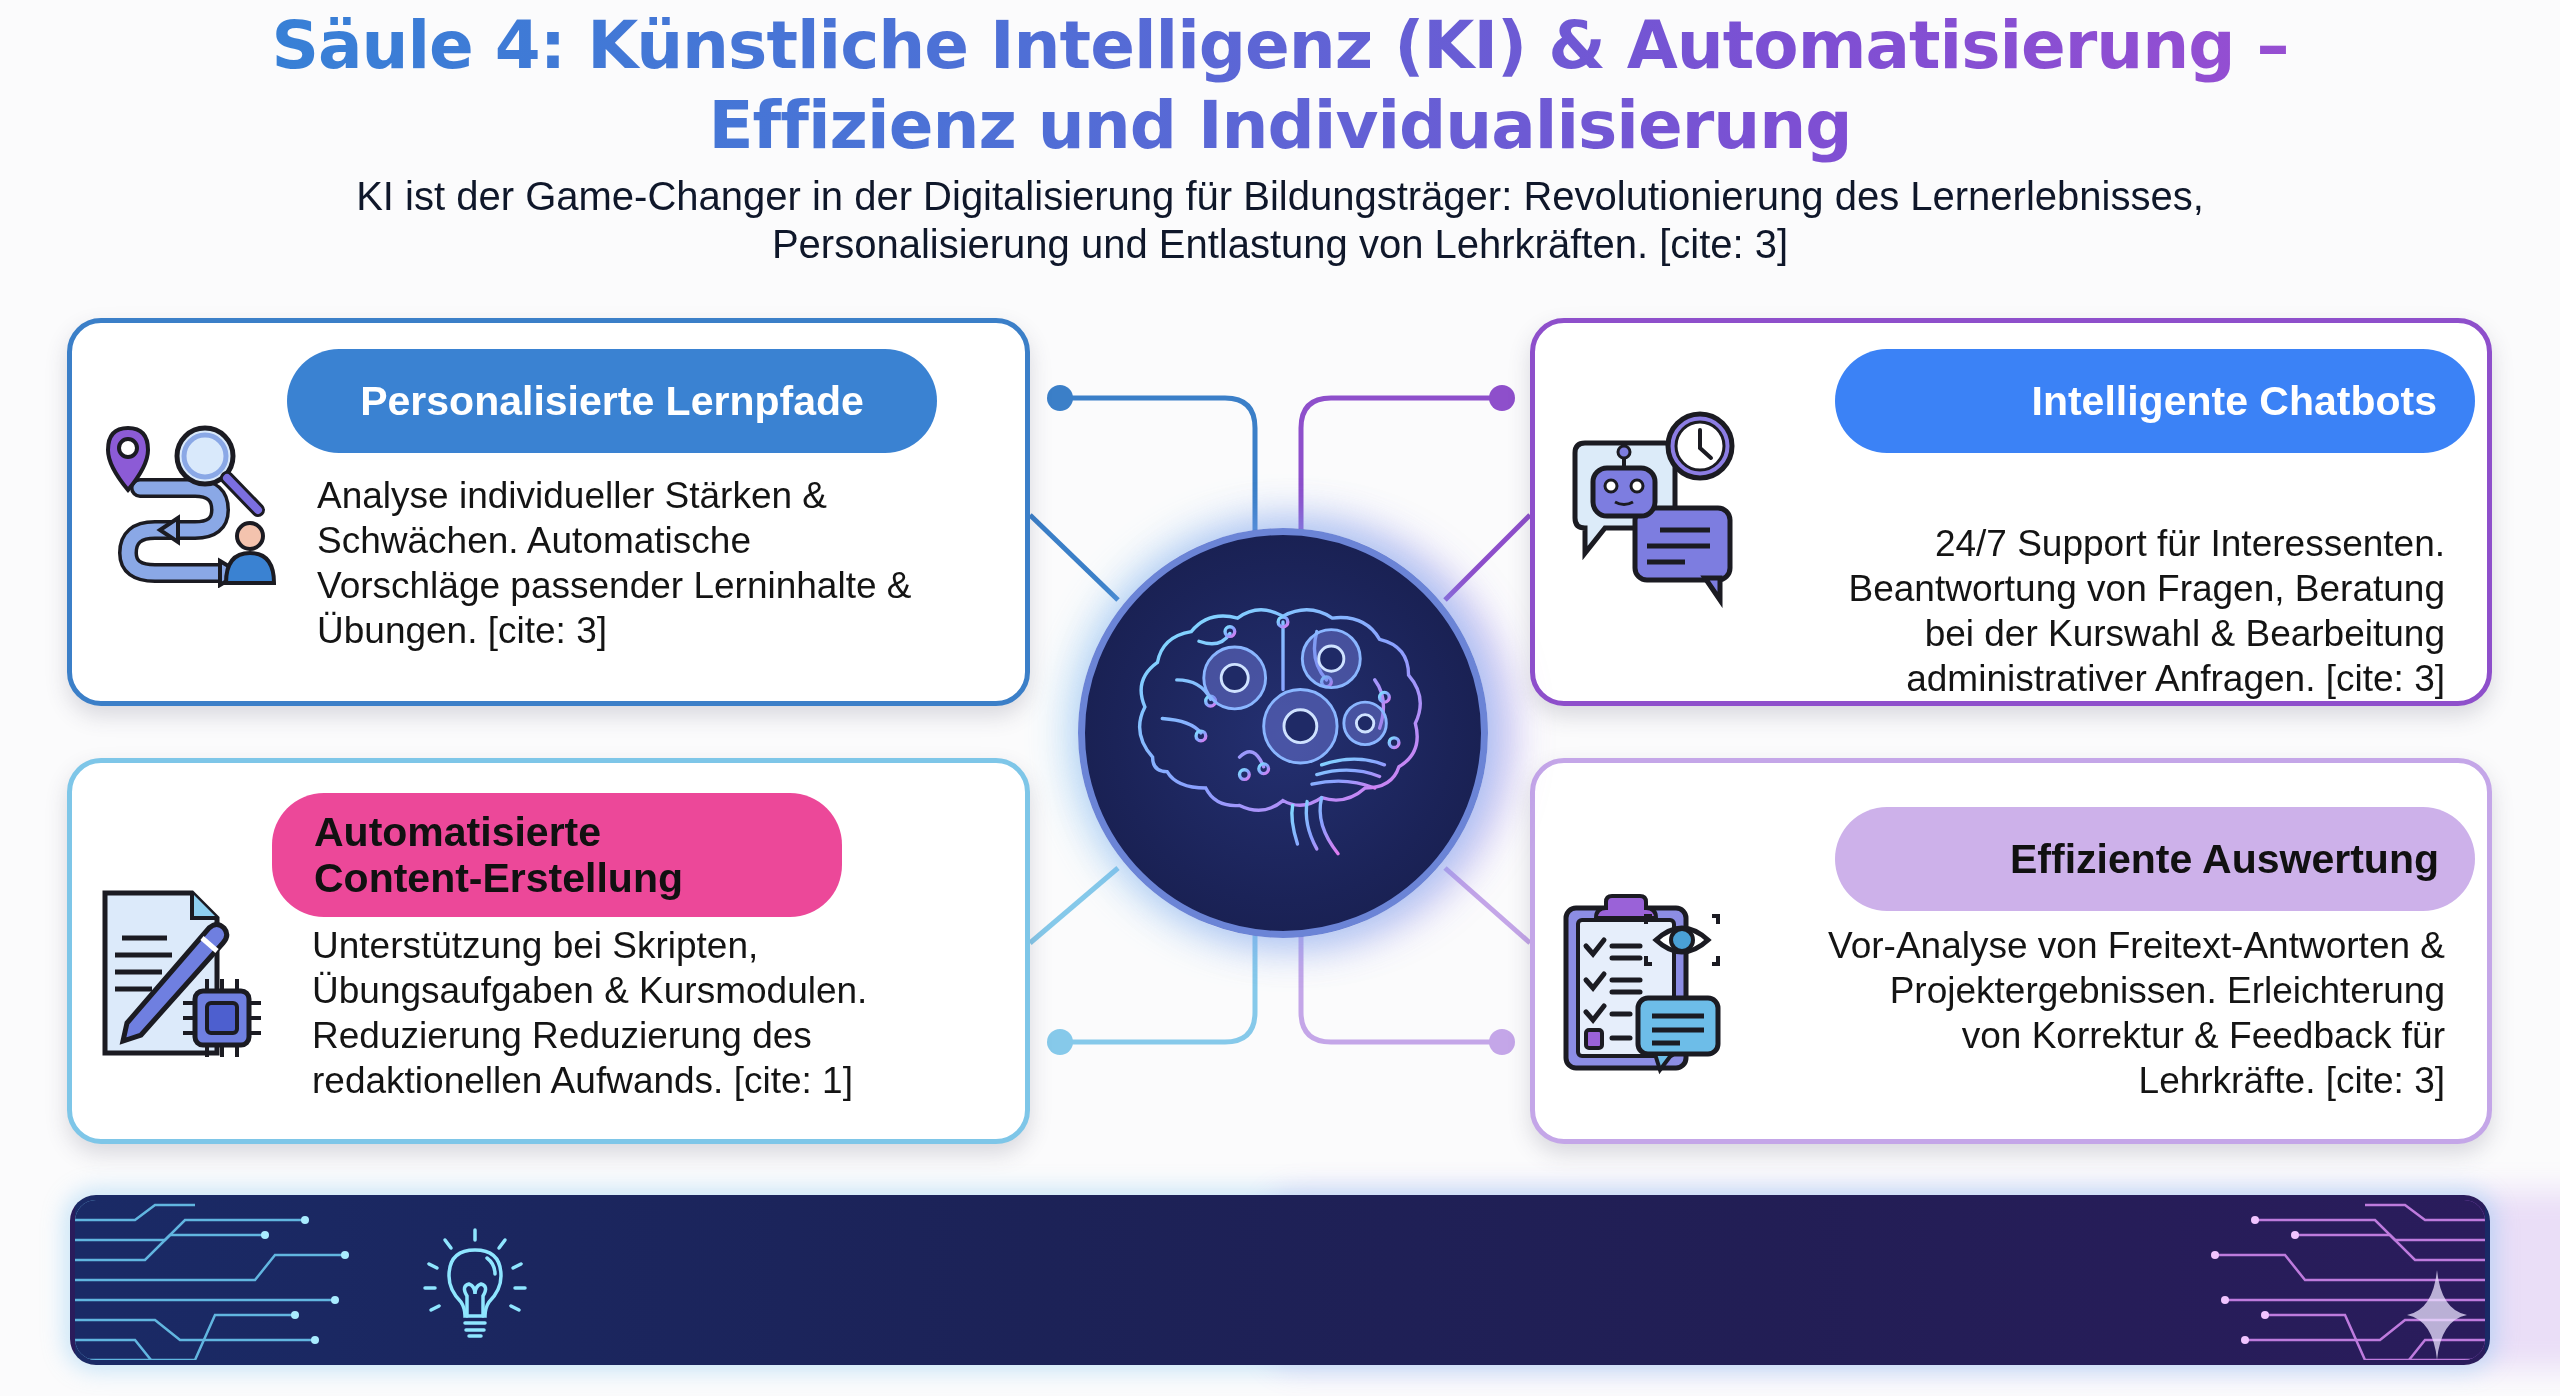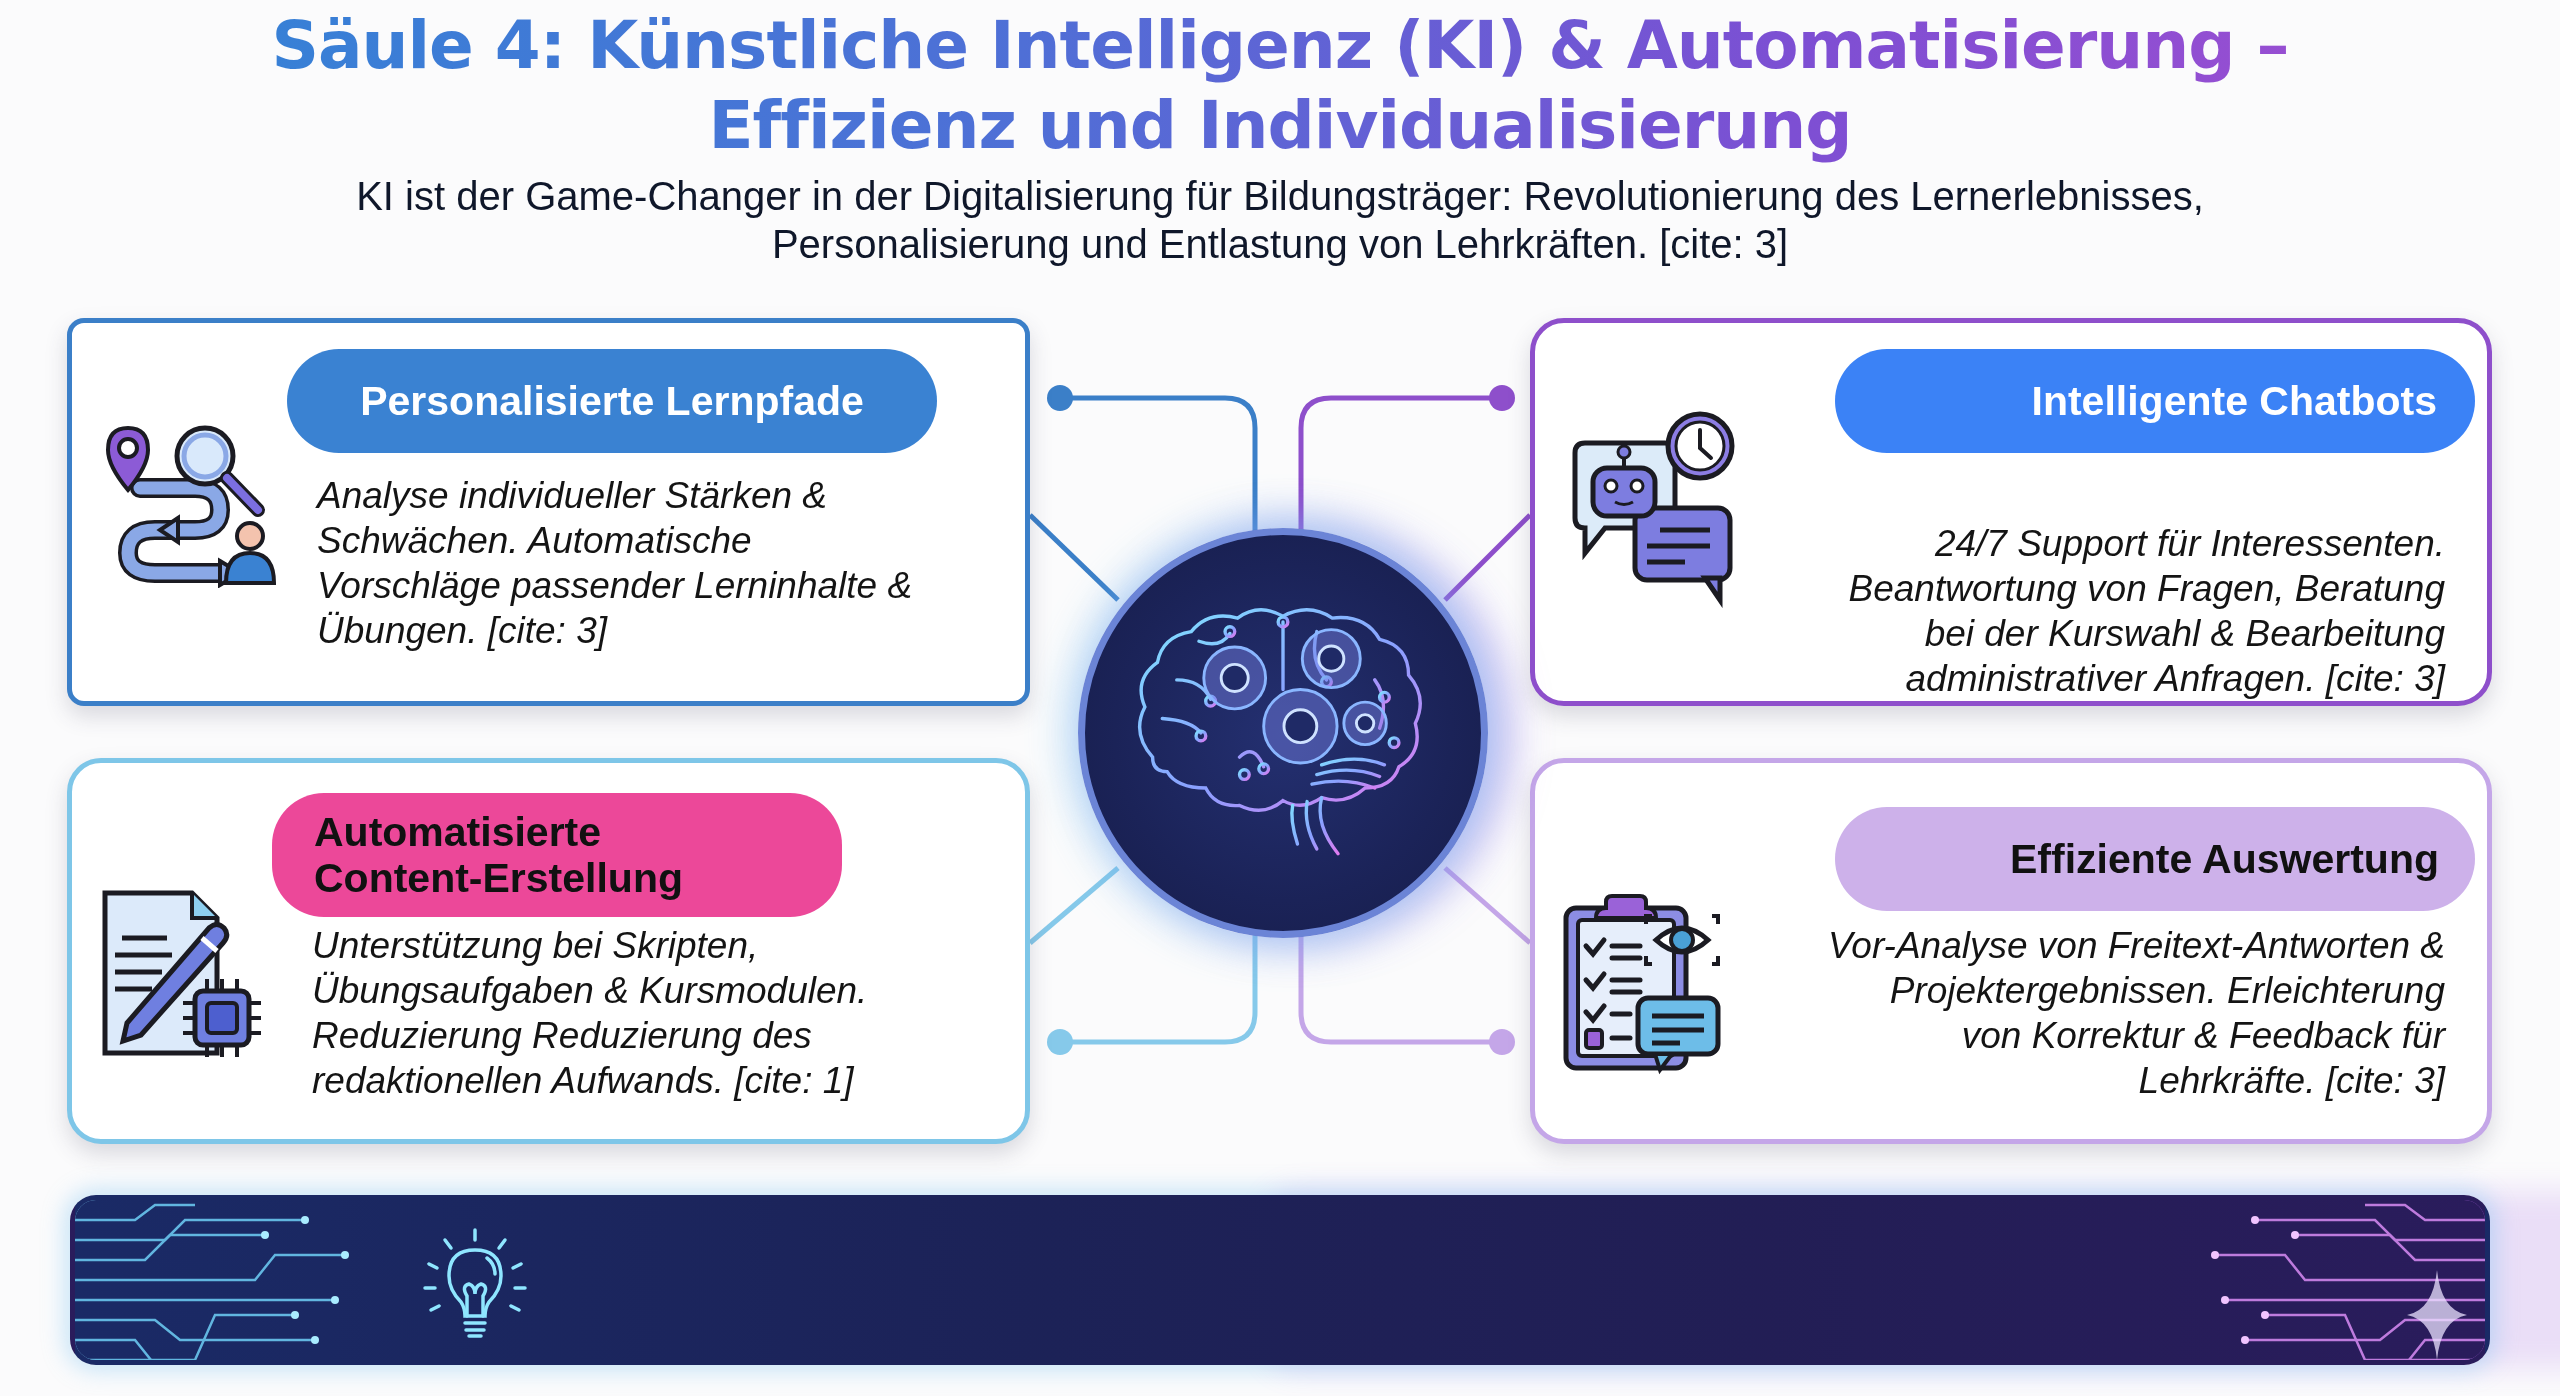--- a/index.html
+++ b/index.html
@@ -31,21 +31,21 @@
   }
   .subtitle span { display: block; }
 
   .card {
     position: absolute;
     background: #ffffff;
     border: 5px solid #3a7ec6;
     border-radius: 34px;
     box-shadow: 0 10px 22px rgba(60,60,90,0.18);
   }
-  .card.tl { left: 67px;  top: 318px; width: 963px; height: 388px; border-color: #3b7fc8; border-radius: 17px; }
+  .card.tl { left: 67px;  top: 318px; width: 963px; height: 388px; border-color: #3b7fc8; }
   .card.bl { left: 67px;  top: 758px; width: 963px; height: 386px; border-color: #7ec6e8; }
   .card.tr { left: 1530px; top: 318px; width: 962px; height: 388px; border-color: #8e4fcb; }
   .card.br { left: 1530px; top: 758px; width: 962px; height: 386px; border-color: #c4a6e8; }
 
   .pill {
     position: absolute;
     border-radius: 52px;
     font-weight: bold;
     font-size: 41px;
     line-height: 46px;
@@ -54,21 +54,20 @@
   .tl .pill { left: 215px; top: 26px; width: 650px; height: 104px; background: #3a82d2; color: #fff; justify-content: center; }
   .tr .pill { left: 300px; top: 26px; width: 640px; height: 104px; background: #3b82f6; color: #fff; justify-content: flex-end; padding-right: 38px; }
   .bl .pill { left: 200px; top: 30px; width: 570px; height: 124px; background: #ec4899; color: #111; padding-left: 42px; flex-direction: column; align-items: flex-start; justify-content: center; }
   .br .pill { left: 300px; top: 44px; width: 640px; height: 104px; background: #cdb1ea; color: #111; justify-content: flex-end; padding-right: 36px; align-items: center; }
   .pill span { display: block; }
 
   .body-text {
     position: absolute;
     font-size: 37px; line-height: 45px;
     color: #141414;
-    font-style: italic;
   }
   .body-text span { display: block; white-space: nowrap; }
   .tl .body-text { left: 245px; top: 150px; }
   .bl .body-text { left: 240px; top: 160px; }
   .tr .body-text { right: 42px; top: 150px; text-align: right; margin-top: 48px; }
   .br .body-text { right: 42px; top: 160px; text-align: right; }
 
   .icon { position: absolute; }
   .tl .icon { left: 28px; top: 95px; width: 180px; height: 170px; }
   .tr .icon { left: 30px; top: 85px; width: 180px; height: 200px; }

